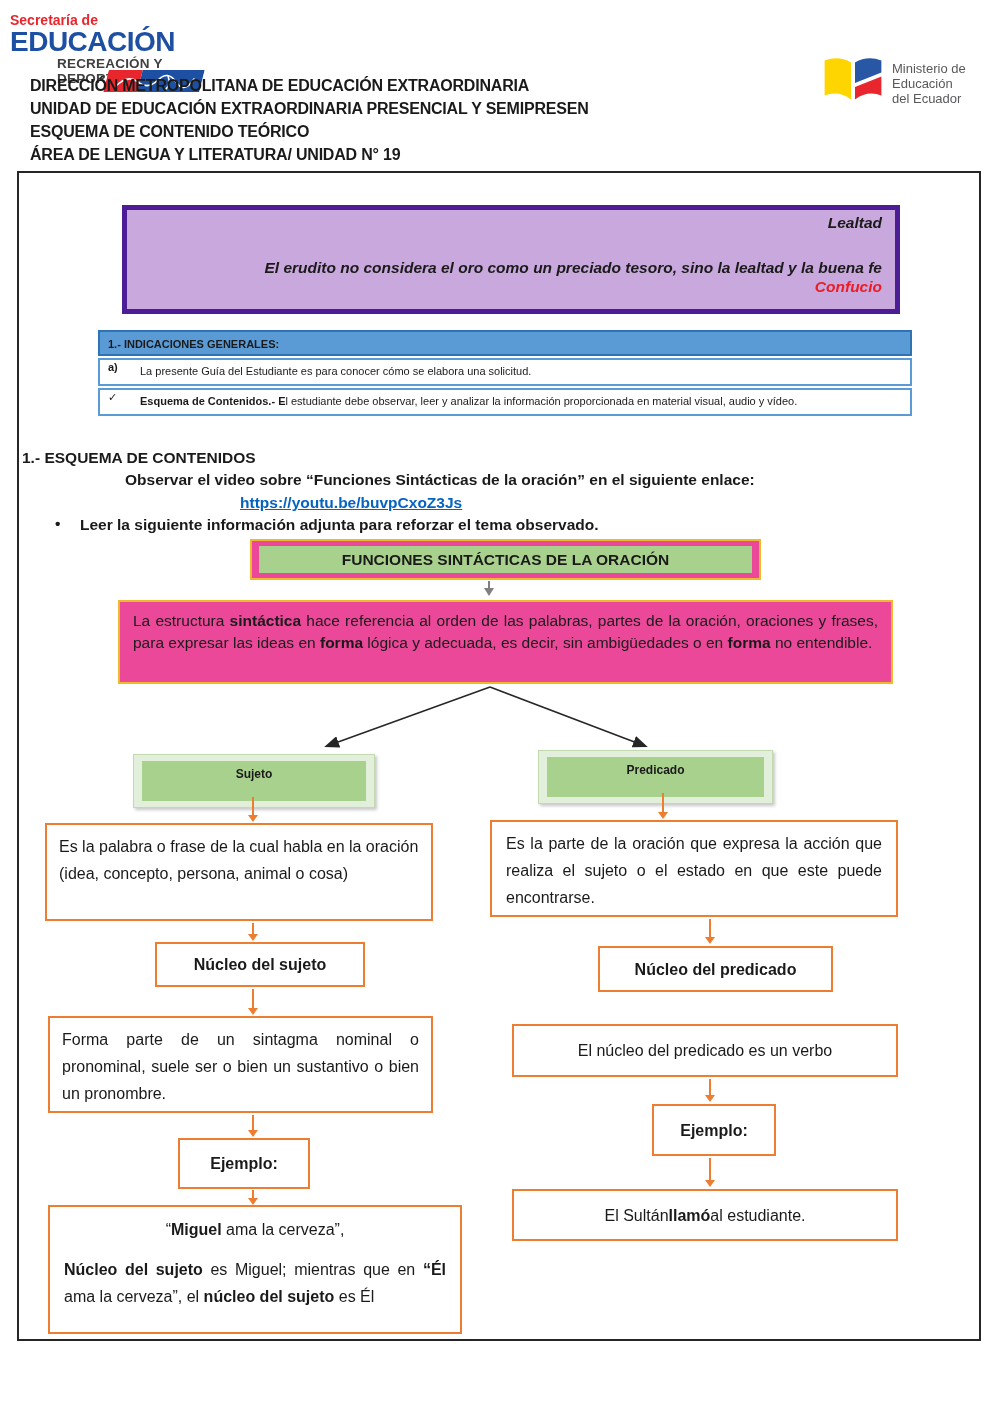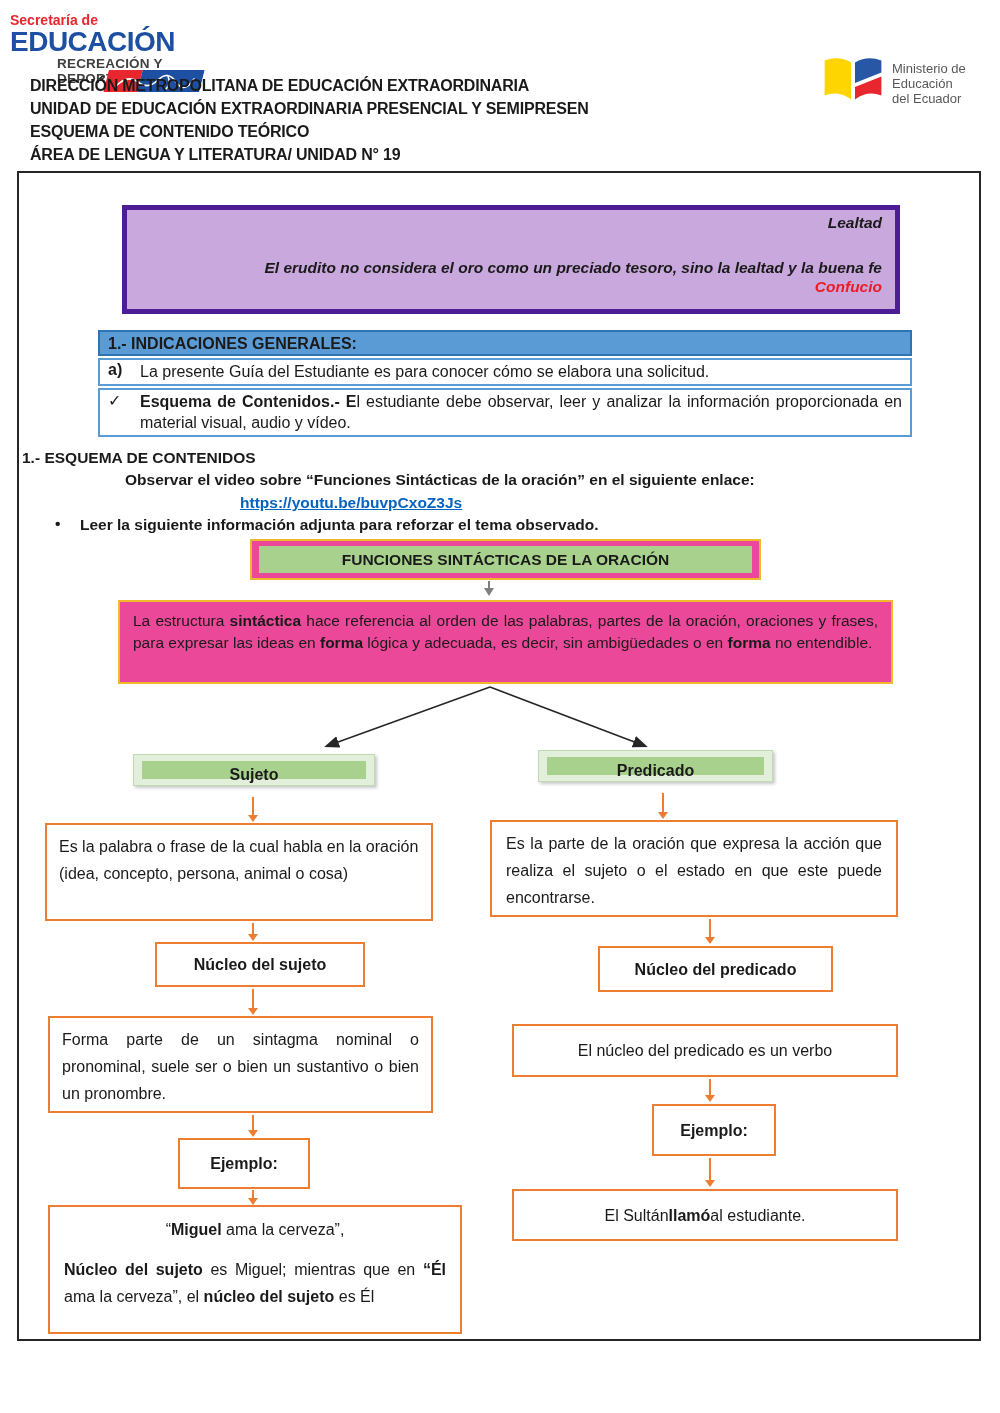--- a/index.html
+++ b/index.html
@@ -28,37 +28,37 @@
   .outer-border { position:absolute; left:17px; top:163px; width:964px; height:1170px; border:2px solid #262626; }
 
   
   .quote-box { position:absolute; left:122px; top:197px; width:778px; height:109px;
     background:#c9a8dd; border:5px solid #4c1d95; text-align:right; padding:4px 13px;
     font-weight:bold; font-style:italic; font-size:15.5px; }
   .quote-box .quote { margin-top:27px; }
   .quote-box .author { color:#ed1c24; margin-top:1px; }
 
   
-  .ind { position:absolute; left:98px; top:322px; width:814px; font-size:16px; }
+  .ind { position:absolute; left:98px; top:322px; width:814px; font-size:11px; }
   .ind-header { background:#5b9bd5; border:2px solid #2e74b5; font-weight:bold; padding:2px 8px; height:26px; line-height:20px; }
   .ind-row { border:2px solid #5b9bd5; background:#fff; margin-top:2px; display:flex; padding:1px 8px 2px 8px; }
   .ind-row .marker { width:32px; flex:none; }
   .ind-row .txt { flex:1; line-height:21px; }
   .just { text-align:justify; }
 
   .plain-bold { font-weight:bold; font-size:15.5px; white-space:nowrap; }
   .link { color:#0563c1; text-decoration:underline; font-weight:bold; font-size:15.5px; }
 
   
   .ybox { position:absolute; border:2px solid #f0b92b; background:#ec4899; }
   .green-bar { background:#a9d18e; text-align:center; font-weight:bold; font-size:15.5px; }
 
   
   .gframe { position:absolute; background:#e2efda; border:1px solid #c3d9b0; box-shadow:2px 2px 3px rgba(0,0,0,0.22); padding:6px 8px; }
-  .gframe .green-bar { height:18px; line-height:27px; font-size:16px; }
+  .gframe .green-bar { height:40px; line-height:27px; font-size:12px; }
 
   
   .obox { position:absolute; border:2px solid #ed7d31; background:#fff; font-size:16px; line-height:27px; }
   .obox.center { display:flex; align-items:center; justify-content:center; text-align:center; }
 
   
   .varrow { position:absolute; width:12px; display:flex; flex-direction:column; align-items:center; }
   .varrow .stem { width:2px; flex:1; }
   .varrow .tip { width:0; height:0; border-left:5px solid transparent; border-right:5px solid transparent; flex:none; }
   .varrow.orange .stem { background:#ed7d31; }

